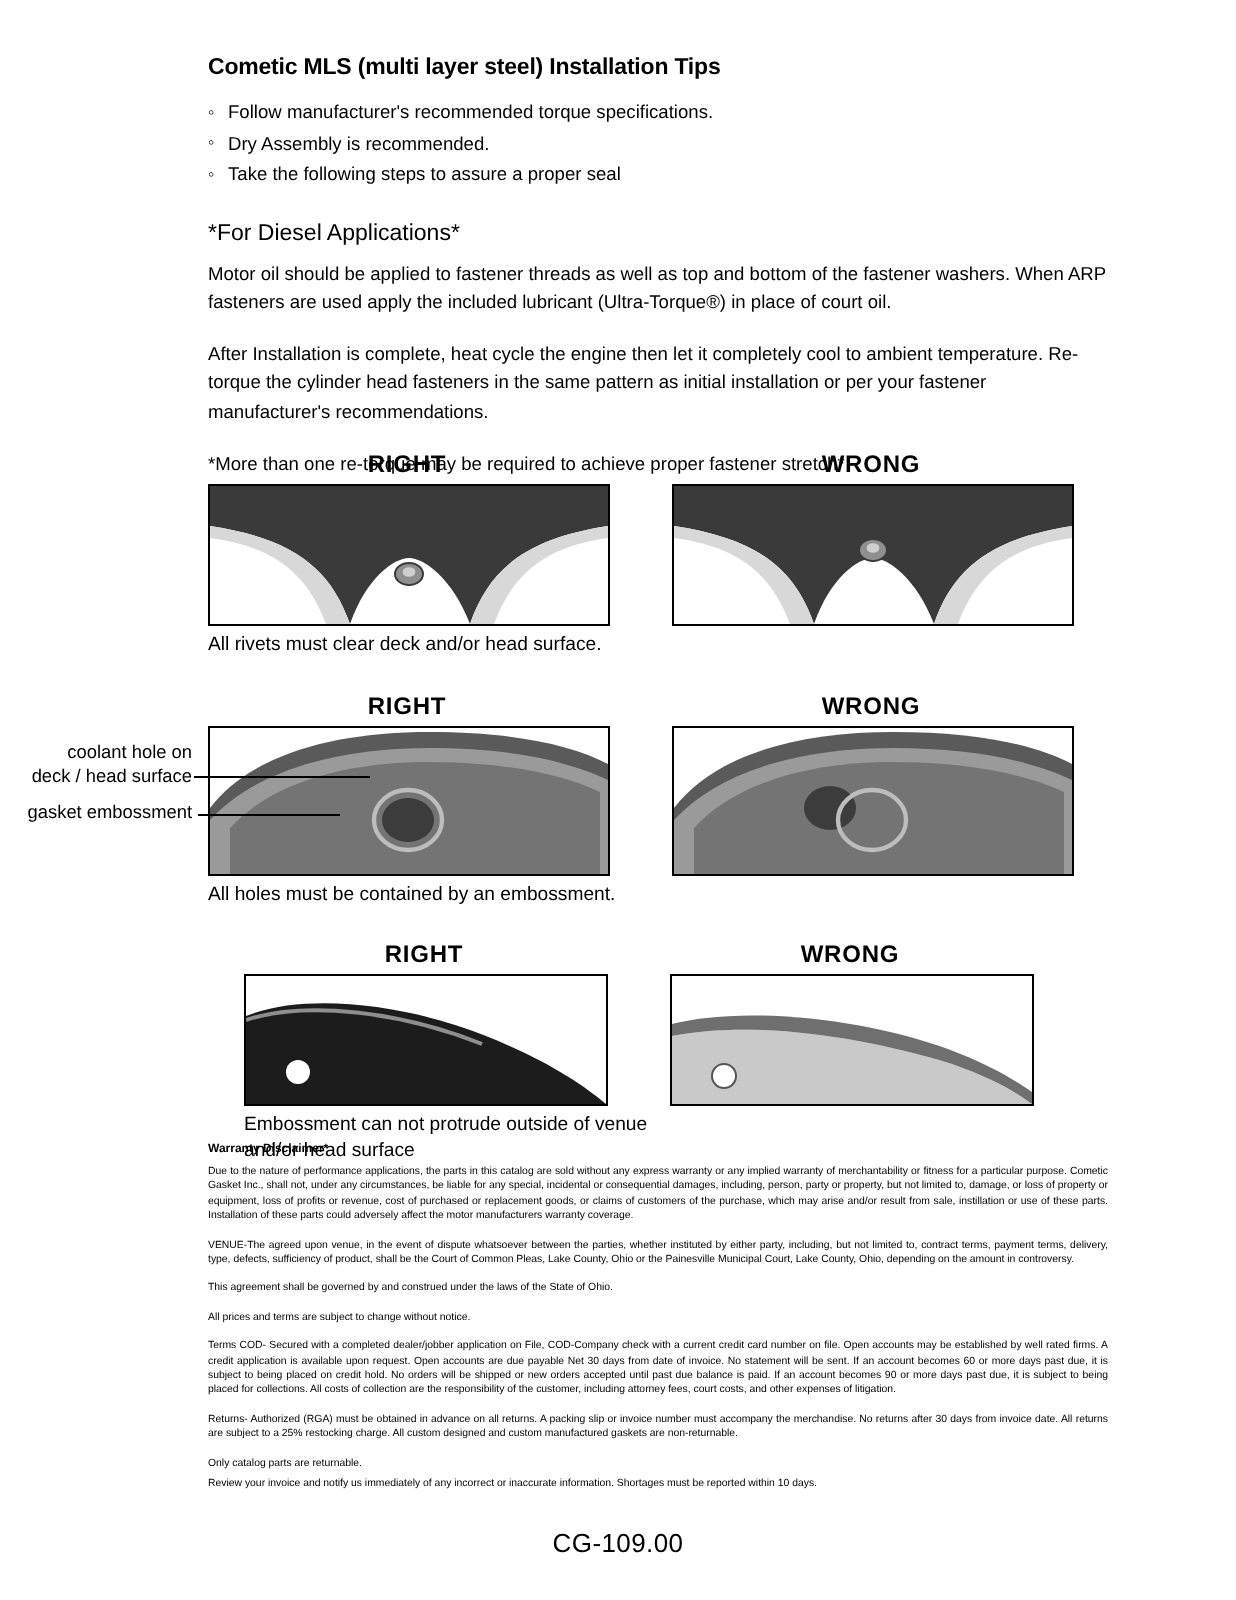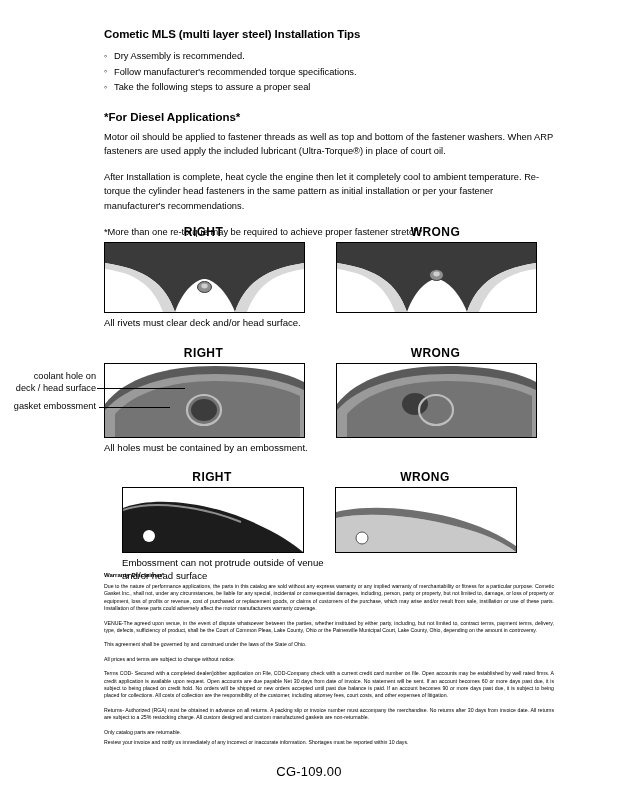--- a/index.html
+++ b/index.html
@@ -67,21 +67,21 @@
   }
   ul.sub > li:before {
     content: "\2022";
     position: absolute;
     left: 0;
     top: -0.5px;
     font-size: 9px;
   }
   h2.subhead {
     font-size: 11.5px;
-    font-weight: bold;
+    font-weight: normal;
     margin: 16px 0 7px 0;
   }
   p.para {
     font-size: 9.3px;
     line-height: 14.3px;
     margin: 0 0 12px 0;
   }
   p.note {
     font-size: 9.3px;
     line-height: 14px;
@@ -174,22 +174,22 @@
 </style>
 </head>
 <body>
 
 <div class="page">
 
   <div class="content">
     <h1 class="title">Cometic MLS (multi layer steel) Installation Tips</h1>
 
     <ul class="bullets">
+      <li>Follow manufacturer's recommended torque specifications.</li>
       <li>Dry Assembly is recommended.</li>
-      <li>Follow manufacturer's recommended torque specifications.</li>
       <li><span>Take the following steps to assure a proper seal</span>
       </li>
     </ul>
 
     <h2 class="subhead">*For Diesel Applications*</h2>
     <p class="para">Motor oil should be applied to fastener threads as well as top and bottom of the fastener washers. When ARP fasteners are used apply the included lubricant (Ultra-Torque®) in place of court oil.</p>
     <p class="para">After Installation is complete, heat cycle the engine then let it completely cool to ambient temperature. Re-torque the cylinder head fasteners in the same pattern as initial installation or per your fastener manufacturer's recommendations.</p>
     <p class="note">*More than one re-torque may be required to achieve proper fastener stretch*</p>
   </div>
 

